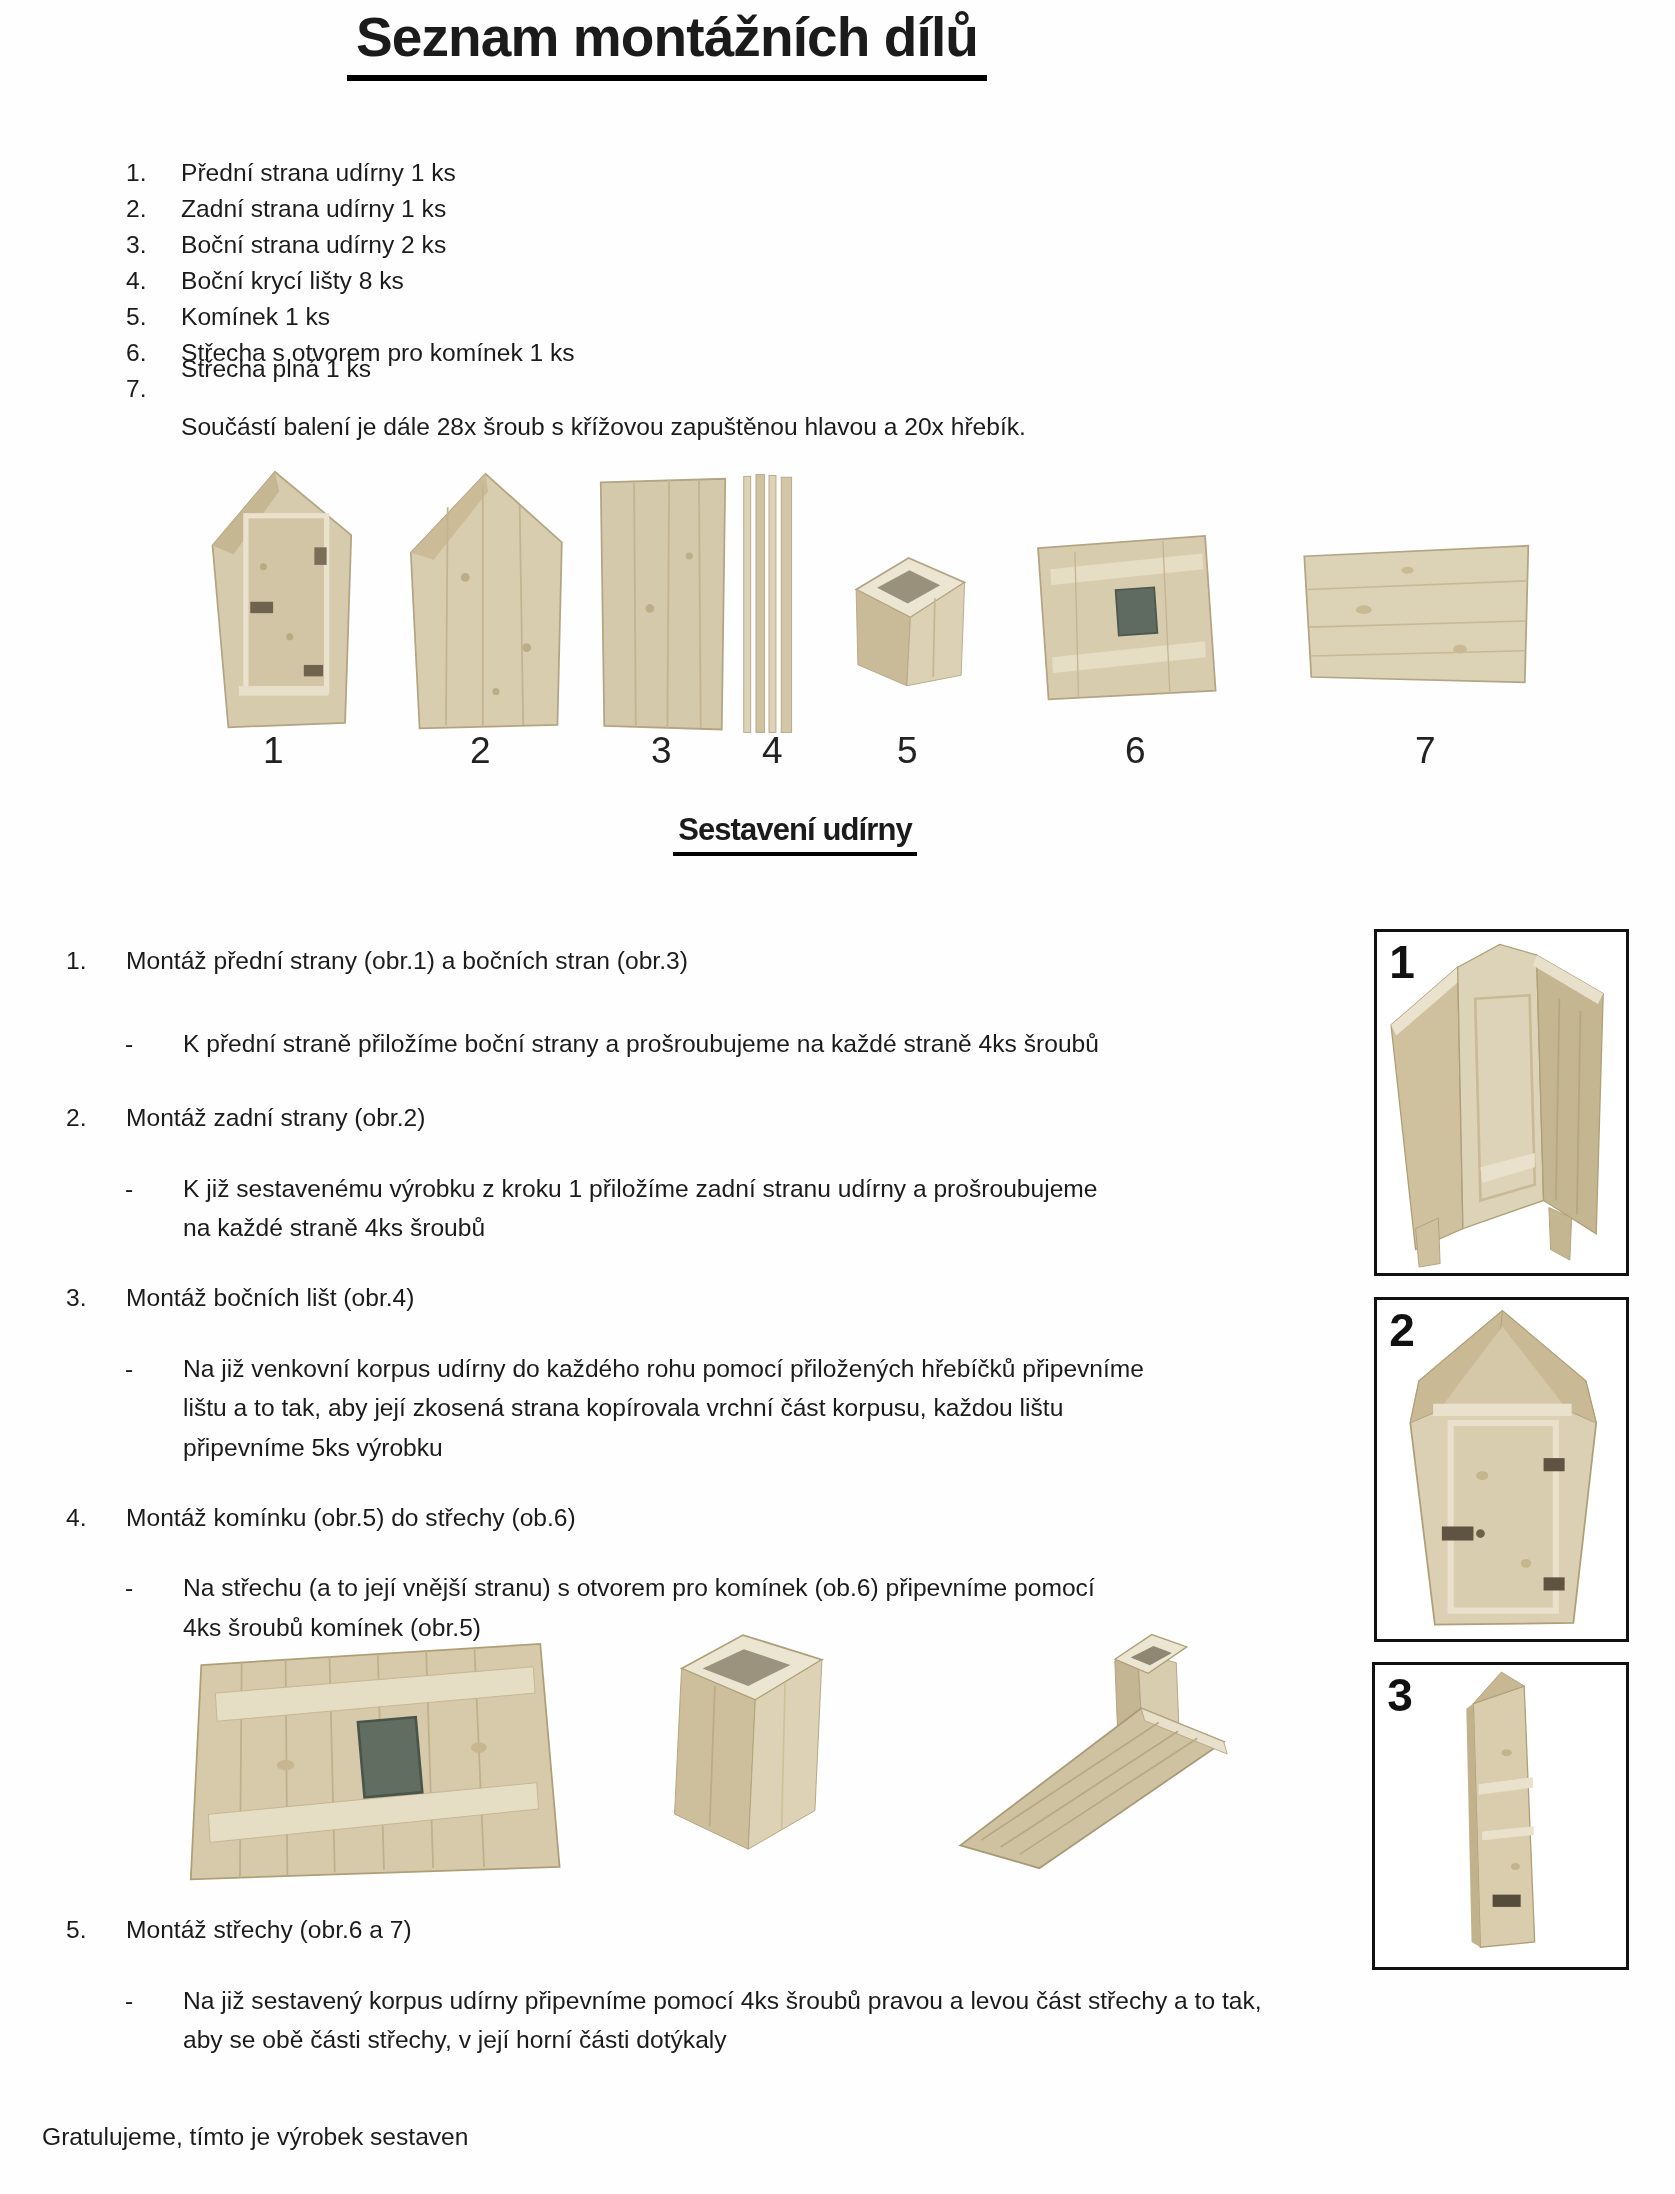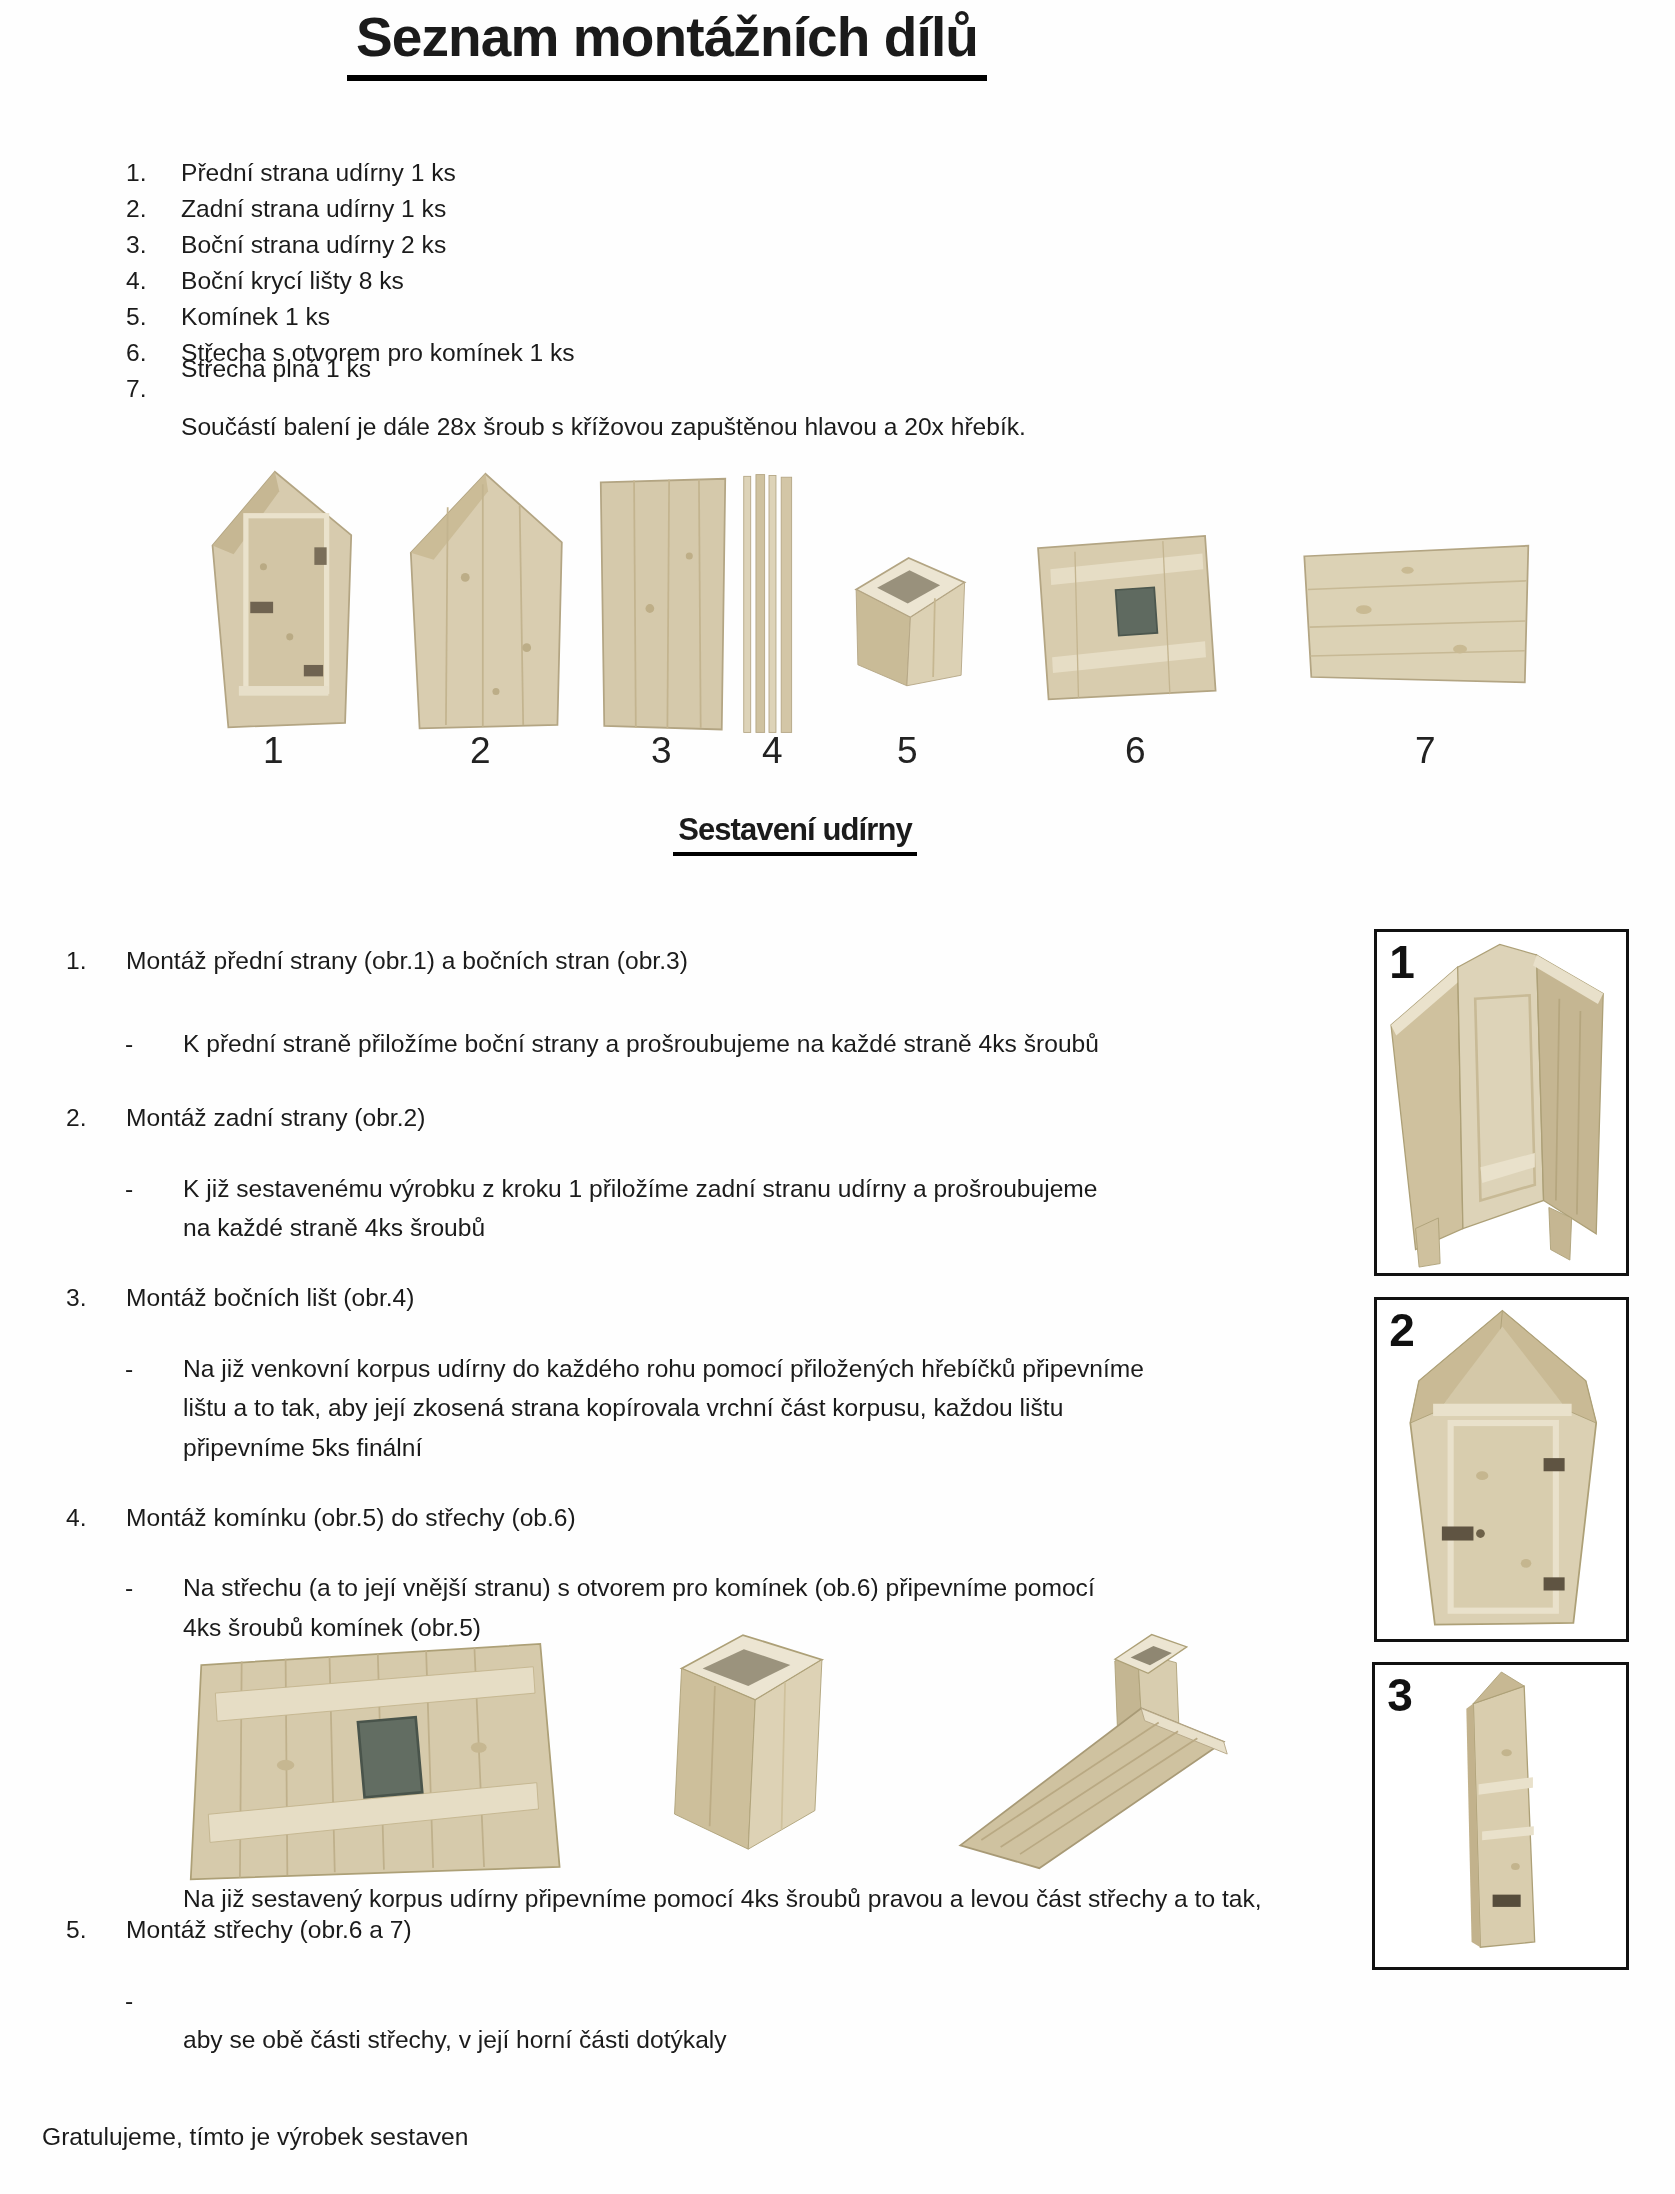--- a/index.html
+++ b/index.html
@@ -161,32 +161,32 @@
     <div class="abs body-txt nowrap" style="left:126px; top:1103px;">Montáž zadní strany (obr.2)</div>
     <div class="abs body-txt nowrap" style="left:125px; top:1174px;">-</div>
     <div class="abs body-txt nowrap" style="left:183px; top:1174px;">K již sestavenému výrobku z kroku 1 přiložíme zadní stranu udírny a prošroubujeme</div>
     <div class="abs body-txt nowrap" style="left:183px; top:1213px;">na každé straně 4ks šroubů</div>
 
     <div class="abs body-txt nowrap" style="left:66px; top:1283px;">3.</div>
     <div class="abs body-txt nowrap" style="left:126px; top:1283px;">Montáž bočních lišt (obr.4)</div>
     <div class="abs body-txt nowrap" style="left:125px; top:1354px;">-</div>
     <div class="abs body-txt nowrap" style="left:183px; top:1354px;">Na již venkovní korpus udírny do každého rohu pomocí přiložených hřebíčků připevníme</div>
     <div class="abs body-txt nowrap" style="left:183px; top:1393px;">lištu a to tak, aby její zkosená strana kopírovala vrchní část korpusu, každou lištu</div>
-    <div class="abs body-txt nowrap" style="left:183px; top:1433px;">připevníme 5ks finální</div>
+    <div class="abs body-txt nowrap" style="left:183px; top:1433px;">připevníme 5ks výrobku</div>
 
     <div class="abs body-txt nowrap" style="left:66px; top:1503px;">4.</div>
     <div class="abs body-txt nowrap" style="left:126px; top:1503px;">Montáž komínku (obr.5) do střechy (ob.6)</div>
     <div class="abs body-txt nowrap" style="left:125px; top:1573px;">-</div>
     <div class="abs body-txt nowrap" style="left:183px; top:1573px;">Na střechu (a to její vnější stranu) s otvorem pro komínek (ob.6) připevníme pomocí</div>
     <div class="abs body-txt nowrap" style="left:183px; top:1613px;">4ks šroubů komínek (obr.5)</div>
 
     <div class="abs body-txt nowrap" style="left:66px; top:1915px;">5.</div>
     <div class="abs body-txt nowrap" style="left:126px; top:1915px;">Montáž střechy (obr.6 a 7)</div>
     <div class="abs body-txt nowrap" style="left:125px; top:1986px;">-</div>
-    <div class="abs body-txt nowrap" style="left:183px; top:1884px;">Na již sestavený korpus udírny připevníme pomocí 4ks šroubů pravou a levou část střechy a to tak,</div>
+    <div class="abs body-txt nowrap" style="left:183px; top:1986px;">Na již sestavený korpus udírny připevníme pomocí 4ks šroubů pravou a levou část střechy a to tak,</div>
     <div class="abs body-txt nowrap" style="left:183px; top:2025px;">aby se obě části střechy, v její horní části dotýkaly</div>
   </div>
 
   <div class="abs" style="left:189px; top:1642px;">
     <svg width="382" height="248" viewBox="0 0 435 282">
       <polygon points="14,26 400,2 422,256 2,270" fill="#d6caab" stroke="#ada077" stroke-width="2"></polygon>
       <path d="M60,22 L58,268" stroke="#bfb08b" stroke-width="2" fill="none"></path>
       <path d="M110,19 L112,265" stroke="#bfb08b" stroke-width="2" fill="none"></path>
       <path d="M160,16 L166,262" stroke="#bfb08b" stroke-width="2" fill="none"></path>
       <path d="M215,13 L222,259" stroke="#bfb08b" stroke-width="2" fill="none"></path>

